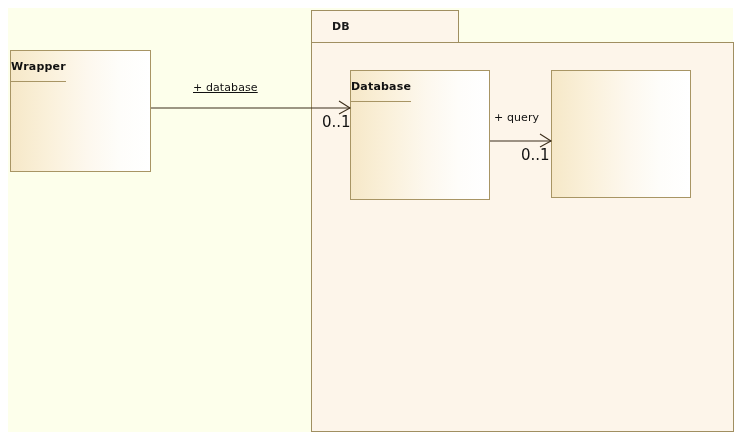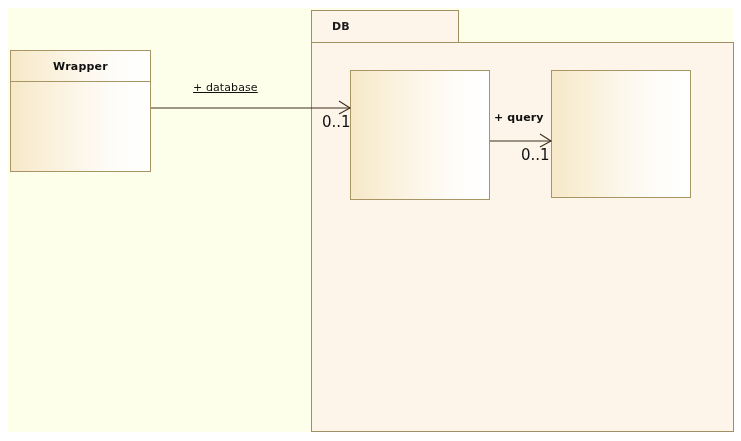--- a/index.html
+++ b/index.html
@@ -53,21 +53,21 @@
     border: 1px solid #a08f61;
   }
 
   
   .uml-class {
     position: absolute;
     box-sizing: border-box;
     border: 1px solid #a89564;
     background: linear-gradient(to right, #f6e8c8 0%, #faf0d9 25%, #fdf8ee 55%, #fefdfa 78%, #ffffff 100%);
     display: flex;
-    flex-direction: column;
+    flex-direction: row;
   }
   .uml-class-header {
     box-sizing: border-box;
     height: 31px;
     border-bottom: 1px solid #a89564;
     display: flex;
     align-items: center;
     justify-content: center;
   }
   .uml-class-name {
@@ -129,20 +129,23 @@
   </div>
 
   <div class="uml-class" style="left:2px; top:42px; width:141px; height:122px;">
     <div class="uml-class-header">
       <span class="uml-class-name">Wrapper</span>
     </div>
     <div class="uml-class-attrs"></div>
   </div>
 
   <div class="uml-class" style="left:342px; top:62px; width:140px; height:130px;">
+    <div class="uml-class-header">
+      <span class="uml-class-name">Database</span>
+    </div>
     <div class="uml-class-attrs"></div>
   </div>
 
   <div class="uml-class" style="left:543px; top:62px; width:140px; height:128px;">
     <div class="uml-class-attrs"></div>
   </div>
 
   <svg class="connector-svg">
 
     <g>
@@ -153,17 +156,17 @@
     <g>
       <line class="conn-line" x1="482" y1="133" x2="543" y2="133"></line>
       <polyline class="conn-head" points="532,126 543,133 532,139"></polyline>
     </g>
   </svg>
 
   <span class="conn-label" style="left:185px; top:73px;text-decoration:underline;">+ database</span>
 
   <span class="mult-label" style="left:314px; top:105px;">0..1</span>
 
-  <span class="conn-label" style="left:486px; top:103px;font-weight:bold;">+ query</span>
+  <span class="conn-label" style="left:486px; top:103px;">+ query</span>
 
   <span class="mult-label" style="left:513px; top:138px;">0..1</span>
 
 </div>
 
 </body></html>

